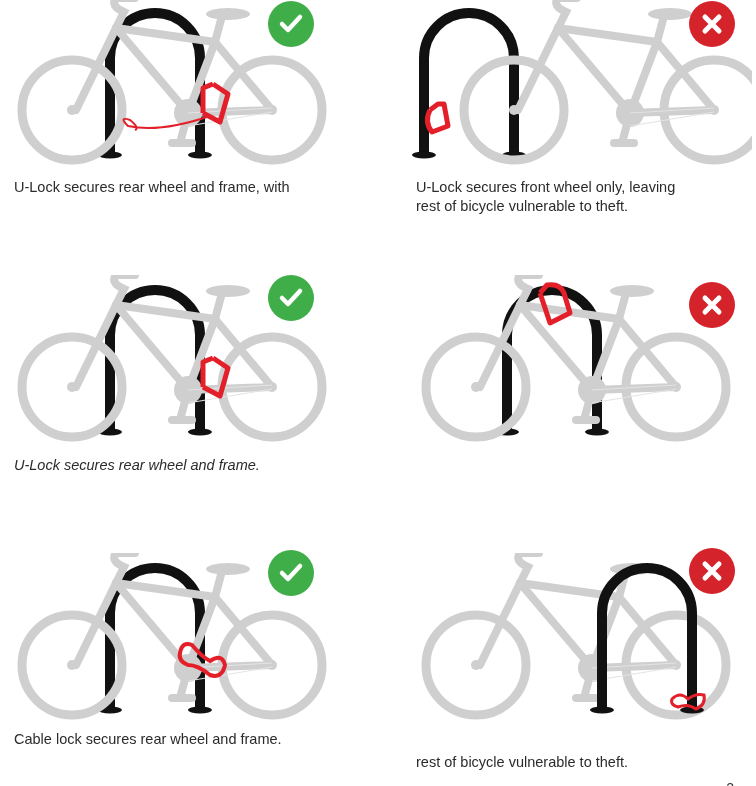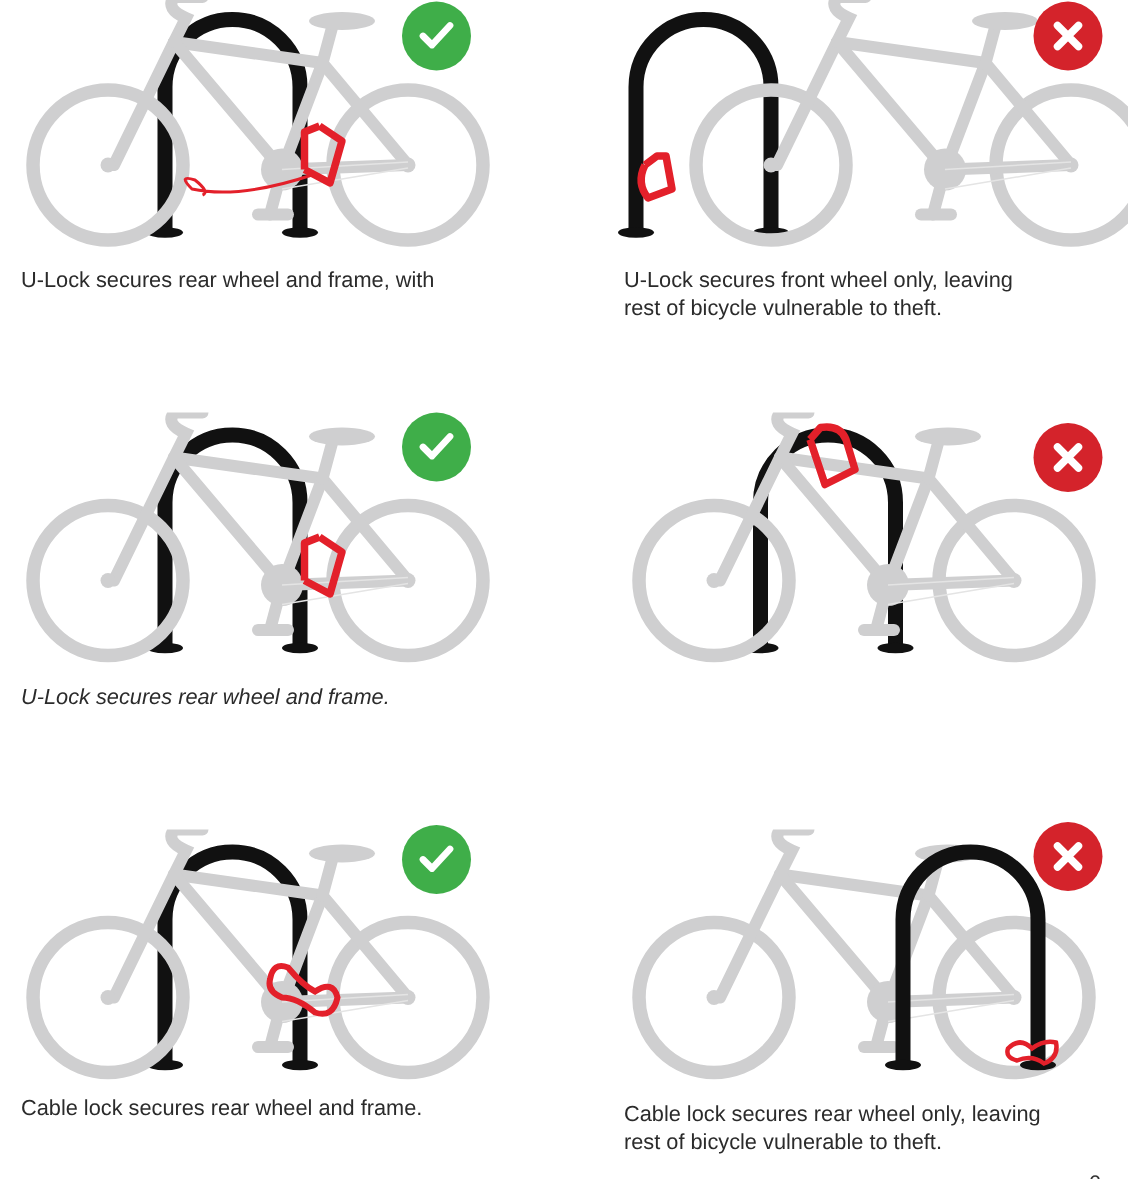--- a/index.html
+++ b/index.html
@@ -128,16 +128,16 @@
   <svg class="scene" width="340" height="170" viewBox="0 0 340 170">
     <use href="#bike" x="2" y="0"></use>
     <use href="#rack" x="190" y="0"></use>
     <path d="M260 146 Q268 138 276 146 Q284 140 292 142 Q294 152 284 156 Q276 150 266 154 Q258 152 260 146 Z" fill="none" stroke="#e3202a" stroke-width="3"></path>
   </svg>
   <div class="badge bad" style="left:277px; top:-5px;">
     <svg width="24" height="24" viewBox="0 0 24 24">
         <path d="M5 5 L19 19 M19 5 L5 19" stroke="#fff" stroke-width="5" stroke-linecap="round"></path>
       </svg>
   </div>
-  <p class="caption" style="top:181px;"><span>Cable lock secures rear wheel only, leaving</span><br><span>rest of bicycle vulnerable to theft.</span></p>
+  <p class="caption" style="top:181px;"><br><span>rest of bicycle vulnerable to theft.</span></p>
 </div>
 
 <div class="pagenum">2</div>
 
 </body></html>

